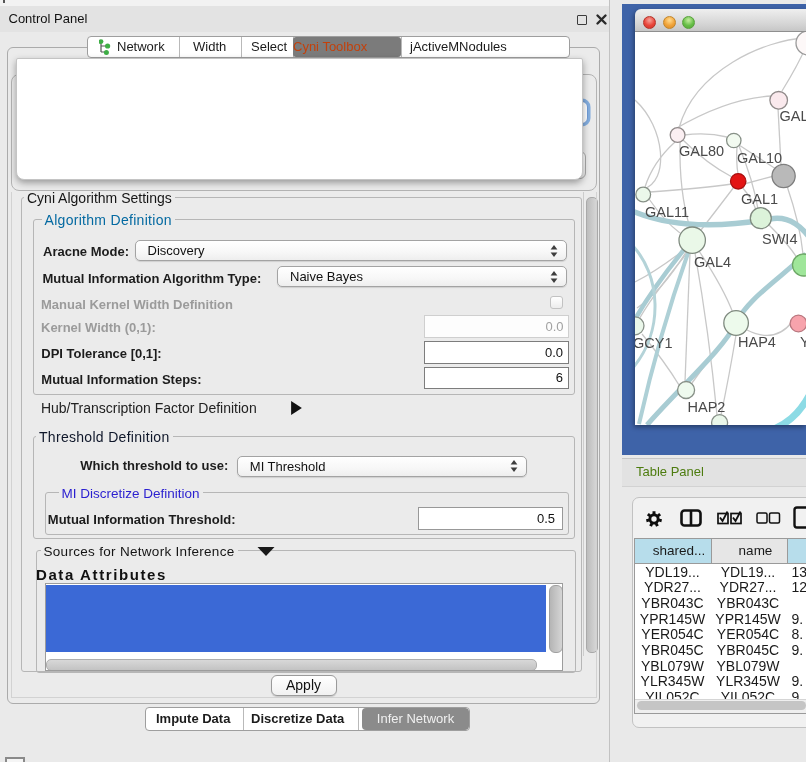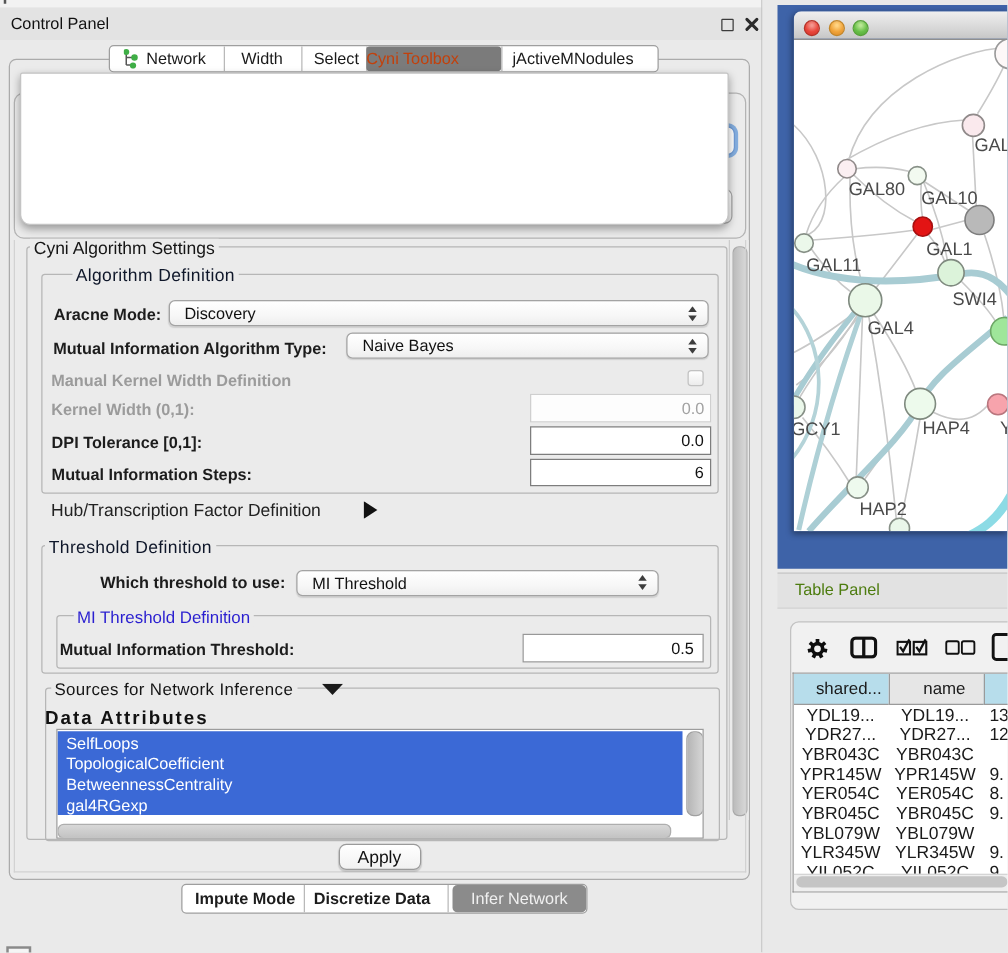--- a/index.html
+++ b/index.html
@@ -27,21 +27,21 @@
 <div class="abs" style="left:0;top:32px;width:610px;height:730px;background:#eaeaea;"></div>
 <div class="abs" style="left:3px;top:0;width:2px;height:3px;background:#555;"></div>
 
 <div class="abs" style="left:8.5px;top:6px;height:26px;line-height:26px;font-size:13px;color:#111;">Control Panel</div>
 <div class="abs" style="left:577px;top:14.5px;width:8px;height:8px;border:1.5px solid #3c3c3c;border-radius:1px;"></div>
 <svg class="abs" style="left:595px;top:13px;" width="13" height="13" viewBox="0 0 13 13">
   <path d="M2.5 2.5 L10.5 10.5 M10.5 2.5 L2.5 10.5" stroke="#2a2a2a" stroke-width="2.4" stroke-linecap="round"></path>
 </svg>
 
 <div class="abs" style="left:87px;top:36px;width:438px;height:20px;background:#fff;
-     border:1px solid #9e9e9e;border-radius:4px;overflow:hidden;z-index:10;">
+     border:1px solid #9e9e9e;border-radius:4px;overflow:hidden;z-index:10;padding-left:43px;">
   <div class="abs" style="left:0;top:0;width:205px;height:20px;"></div>
 
   <div class="abs" style="left:91px;top:0;width:1px;height:20px;background:#b9b9b9;"></div>
   <div class="abs" style="left:153px;top:0;width:1px;height:20px;background:#b9b9b9;"></div>
   <div class="abs" style="left:205px;top:0;width:1px;height:20px;background:#b9b9b9;"></div>
   <div class="abs" style="left:205px;top:0;width:108px;height:20px;background:#7b7b7b;border-radius:3px;"></div>
   <div class="abs" style="left:313px;top:0;width:1px;height:20px;background:#b9b9b9;"></div>
   <svg class="abs" style="left:11px;top:2px;" width="12" height="16" viewBox="0 0 12 16">
     <path d="M2 3 L2 13 M2 7 L8 7 M2 13 L7 13" stroke="#555" stroke-width="1.2" fill="none"></path>
     <circle cx="2" cy="2.6" r="2.4" fill="#3fae46"></circle>
@@ -69,21 +69,21 @@
   <span class="grplabel" style="left:2px;font-size:14px;color:#151515;">Cyni Algorithm Settings</span>
 </div>
 
 <div class="abs" style="left:583px;top:192px;width:15px;height:464px;background:#ebebeb;border-left:1px solid #cccccc;"></div>
 <div class="abs" style="left:585.5px;top:197px;width:10px;height:454px;border-radius:5px;
      background:linear-gradient(90deg,#bcbcbc,#d8d8d8);border:1px solid #a9a9a9;"></div>
 
 <div class="abs" style="left:11px;top:192px;width:584px;height:505px;border:1px solid #d2d2d2;border-top:none;"></div>
 
 <div class="grp" style="left:32.5px;top:219px;width:540px;height:174px;">
-  <span class="grplabel" style="left:8px;color:#0f172a;font-size:14px;letter-spacing:0.3px;margin-left:16px;">Algorithm Definition</span>
+  <span class="grplabel" style="left:8px;color:#0369a1;font-size:14px;letter-spacing:0.3px;">Algorithm Definition</span>
 </div>
 
 <div class="abs b13" style="left:43px;top:243.5px;">Aracne Mode:</div>
 <div class="combo" style="left:134.5px;top:240px;width:430px;height:19px;">
   <div class="ctext" style="line-height:19px;">Discovery</div>
   <svg class="spin" style="right:6px;top:3.5px;" width="8" height="12" viewBox="0 0 8 12">
     <path d="M4 0 L7.4 4.6 L0.6 4.6 Z" fill="#3d3d3d"></path>
       <path d="M4 12 L0.6 7.4 L7.4 7.4 Z" fill="#3d3d3d"></path>
   </svg>
 </div>
@@ -125,56 +125,55 @@
 <div class="abs b13" style="left:80.2px;top:458px;">Which threshold to use:</div>
 <div class="combo" style="left:236.8px;top:455.5px;width:288px;height:19px;">
   <div class="ctext" style="line-height:19px;">MI Threshold</div>
   <svg class="spin" style="right:6px;top:3.5px;" width="8" height="12" viewBox="0 0 8 12">
     <path d="M4 0 L7.4 4.6 L0.6 4.6 Z" fill="#3d3d3d"></path>
       <path d="M4 12 L0.6 7.4 L7.4 7.4 Z" fill="#3d3d3d"></path>
   </svg>
 </div>
 
 <div class="grp" style="left:44.5px;top:492px;width:522px;height:41px;">
-  <span class="grplabel" style="left:13px;color:#2a1fd0;font-size:13.5px;">MI Threshold Definition</span>
+  <span class="grplabel" style="left:13px;color:#2a1fd0;font-size:13.5px;">MI Discretize Definition</span>
 </div>
 <div class="abs b13" style="left:47.8px;top:512px;">Mutual Information Threshold:</div>
 <div class="field" style="left:418px;top:506.5px;width:143px;height:21.5px;line-height:21.5px;
      border:1px solid #989898;"><span style="padding-right:7px;">0.5</span></div>
 
 <div class="grp" style="left:35.5px;top:550px;width:538px;height:121px;">
   <span class="grplabel" style="left:4px;font-size:13.5px;color:#151515;letter-spacing:0.3px;">Sources for Network Inference</span>
 </div>
 <svg class="abs" style="left:255.5px;top:547px;" width="20" height="9" viewBox="0 0 17 9">
   <path d="M0 0 L17 0 L8.5 9 Z" fill="#1a1a1a"></path>
 </svg>
 <div class="abs" style="left:36px;top:565.5px;font-size:15px;font-weight:bold;color:#111;letter-spacing:1.6px;">Data Attributes</div>
 
 <div class="abs" style="left:45px;top:582.5px;width:516px;height:86px;background:#ffffff;
      border:1px solid #9c9c9c;overflow:hidden;">
   <div class="abs" style="left:0;top:1px;width:500px;height:67px;background:#3b69d6;"></div>
-  <div class="abs" style="left:7px;top:3px;font-size:13px;color:#fff;line-height:16.7px;">SelfLoops<br>TopologicalCoefficient<br>BetweennessCentrality<br>gal4RGexp</div>
 
   <div class="abs" style="left:503px;top:1px;width:12px;height:66px;border-radius:6px;
        background:linear-gradient(90deg,#b5b5b5,#d5d5d5);border:1px solid #a0a0a0;"></div>
 
   <div class="abs" style="left:0px;top:75px;width:489px;height:10px;border-radius:5px;
        background:linear-gradient(#d8d8d8,#c3c3c3);border:1px solid #aeaeae;"></div>
 </div>
 
 <div class="abs" style="left:270.5px;top:675px;width:64px;height:18.5px;border:1px solid #9a9a9a;
      border-radius:6px;background:linear-gradient(#ffffff,#f1f1f1);text-align:center;
      line-height:18.5px;font-size:14px;color:#111;box-shadow:0 1px 1px rgba(0,0,0,0.15);">Apply</div>
 
 <div class="abs" style="left:145px;top:707px;width:323px;height:22px;background:#fff;
      border:1px solid #9e9e9e;border-radius:4px;overflow:hidden;">
   <div class="abs" style="left:97px;top:0;width:1px;height:22px;background:#b9b9b9;"></div>
   <div class="abs" style="left:212px;top:0;width:1px;height:22px;background:#b9b9b9;"></div>
   <div class="abs" style="left:216px;top:0;width:107px;height:22px;background:#8b8b8b;border-radius:4px;"></div>
-  <div class="abs b13" style="left:10px;top:0;line-height:22px;">Impute Mode</div>
+  <div class="abs b13" style="left:10px;top:0;line-height:22px;">Impute Data</div>
   <div class="abs b13" style="left:105px;top:0;line-height:22px;">Discretize Data</div>
   <div class="abs b13" style="left:216px;top:0;width:107px;line-height:22px;color:#f0f0f0;text-align:center;font-weight:normal;">Infer Network</div>
 </div>
 
 <div class="abs" style="left:15.5px;top:58px;width:565px;height:120px;background:#fff;
      border:1px solid #c4c4c4;border-radius:2px 2px 8px 8px;z-index:50;
      box-shadow:0 3px 7px rgba(0,0,0,0.35);">
 </div>
 
 <div class="abs" style="left:5px;top:757px;width:16px;height:10px;border:2px solid #8a8a8a;background:#f5f5f5;"></div>

